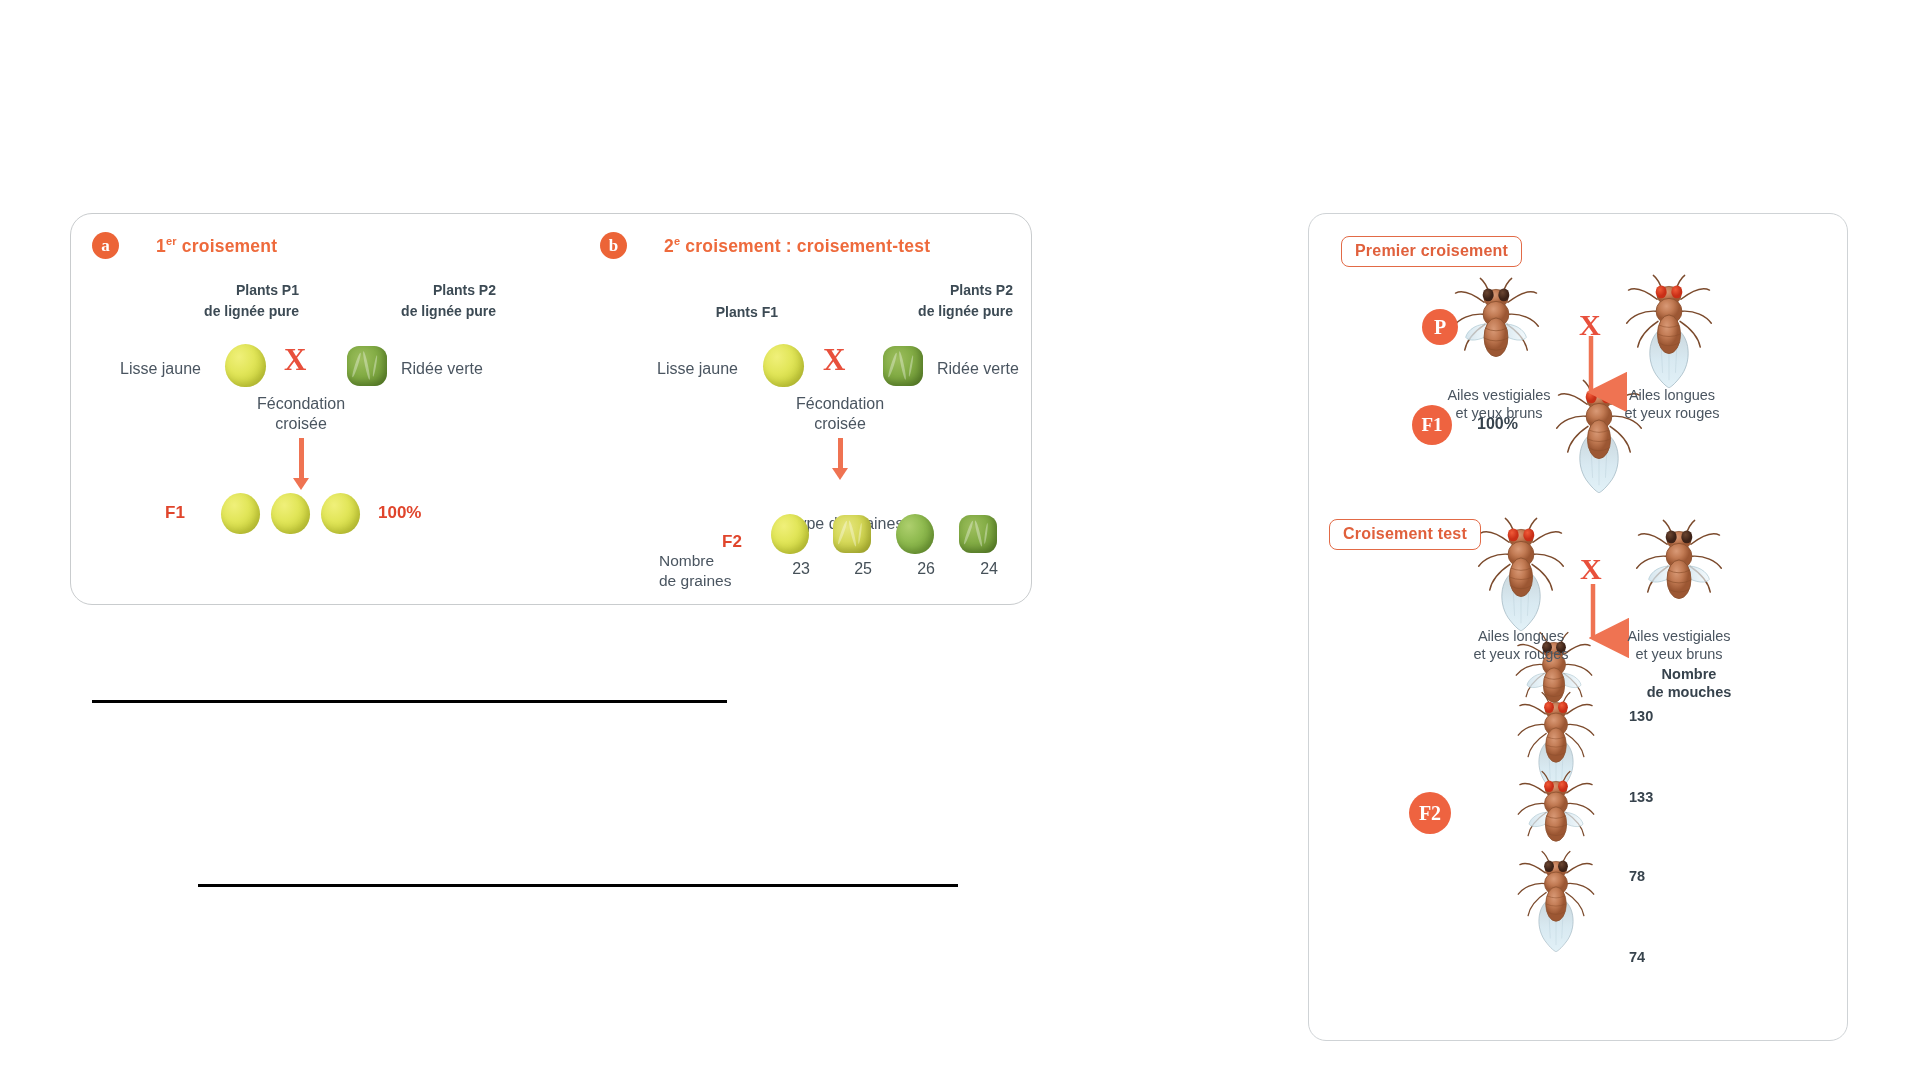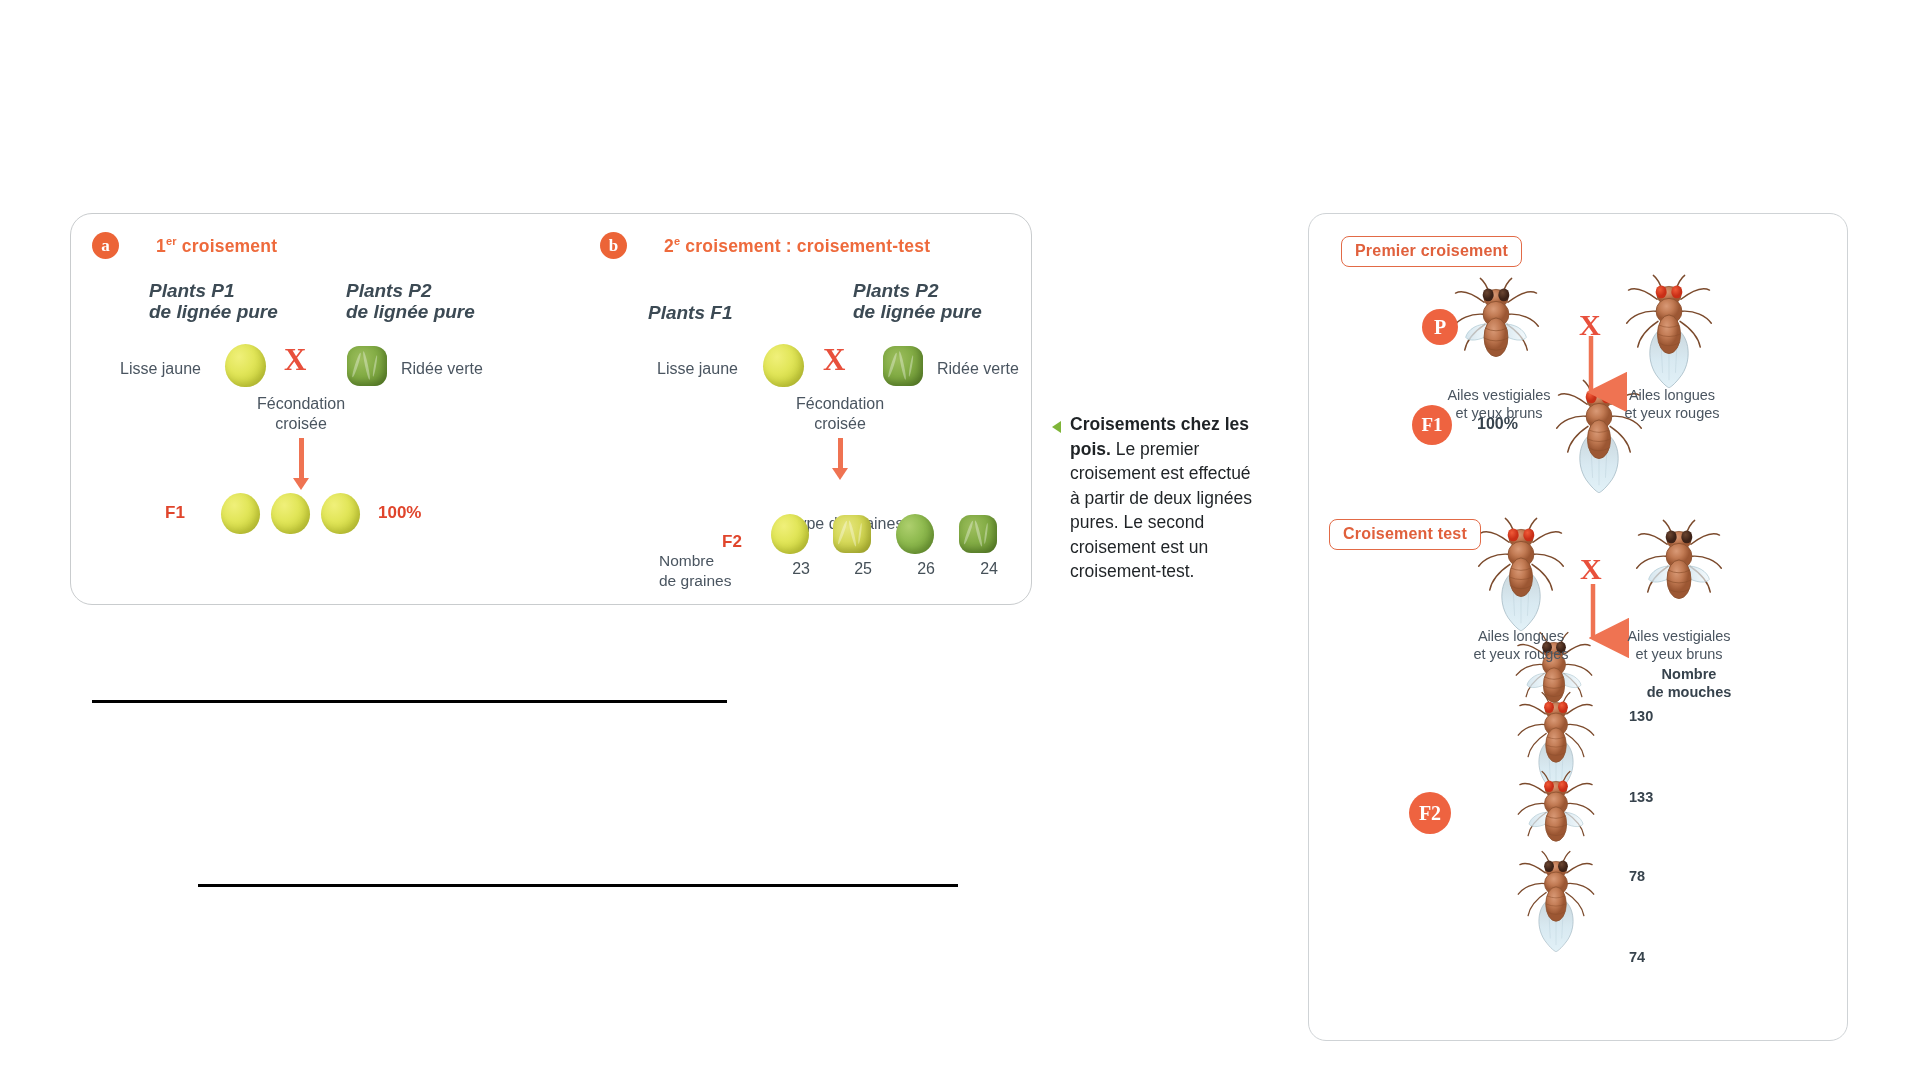--- a/index.html
+++ b/index.html
@@ -50,26 +50,25 @@
     font-size: 17.5px;
     font-weight: bold;
     letter-spacing: .2px;
     white-space: nowrap;
     margin-left: 28px;
   }
   .panel-heading sup { font-size: 11px; }
 
   .plant-title {
     color: #3c4a54;
-    font-size: 19px;
+    font-size: 14px;
     font-weight: bold;
     line-height: 21px;
-    text-align: left;
-    white-space: nowrap;
-    font-style: italic;
+    text-align: right;
+    white-space: nowrap;
   }
   .pheno-label {
     color: #4a5560;
     font-size: 16px;
     white-space: nowrap;
   }
   .cross-x {
     color: #e8503c;
     font-size: 31px;
     font-weight: bold;
@@ -353,24 +352,20 @@
       <div class="wr-line" style="left:18px; top:5px; width:3px; height:27px; transform:rotate(-14deg);"></div>
       <div class="wr-line" style="left:26px; top:8px; width:2px; height:21px; transform:rotate(8deg);"></div>
     </div>
 
     <div class="abs count-num" style="left:699px; top:346px; width:40px;">23</div>
     <div class="abs count-num" style="left:761px; top:346px; width:40px;">25</div>
     <div class="abs count-num" style="left:824px; top:346px; width:40px;">26</div>
     <div class="abs count-num" style="left:887px; top:346px; width:40px;">24</div>
   </div>
 
-  <div id="caption">
-    <div class="tri"></div>
-    <div class="ctext"><b>Croisements chez les pois.</b><span> Le premier croisement est effectué à partir de deux lignées pures. Le second croisement est un croisement-test.</span></div>
-  </div>
 
   <div id="fly-panel">
 
     <svg width="538" height="826" viewBox="0 0 538 826" style="position:absolute; left:0; top:0;">
       <defs>
         <radialGradient id="bodyG" cx="40%" cy="30%">
           <stop offset="0%" stop-color="#d99a77"></stop>
           <stop offset="55%" stop-color="#c17a53"></stop>
           <stop offset="100%" stop-color="#9c5733"></stop>
         </radialGradient>

